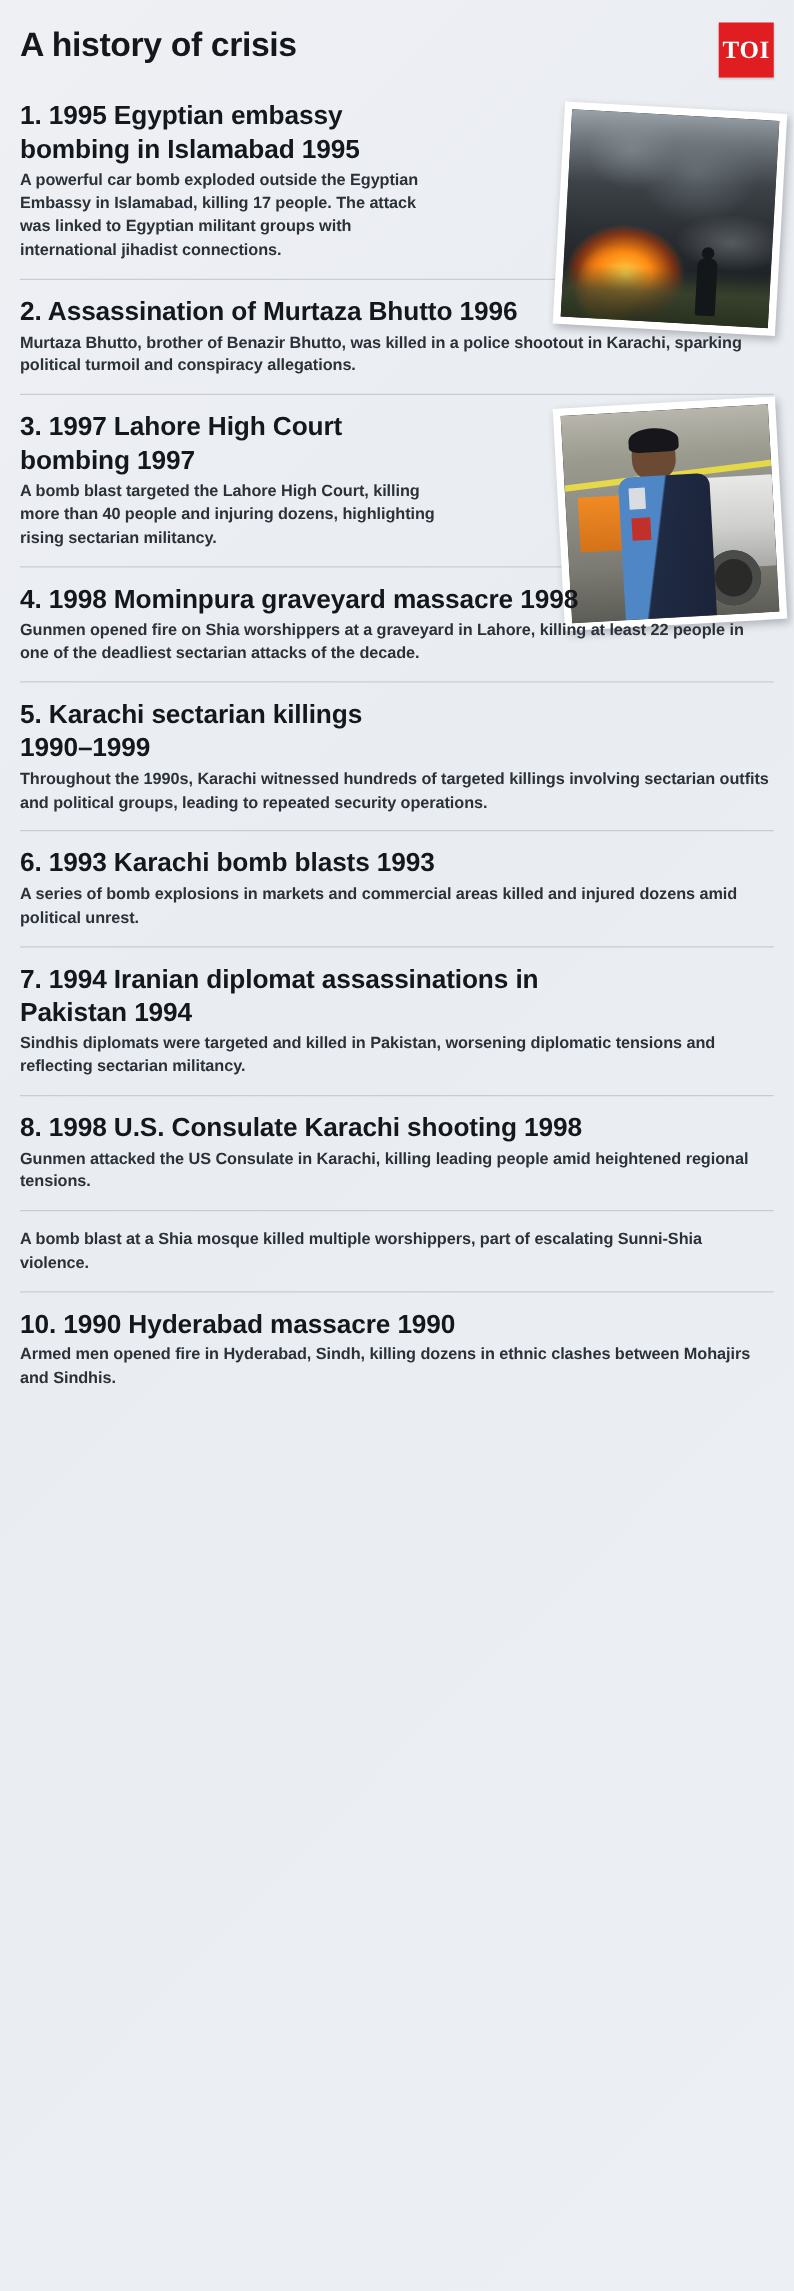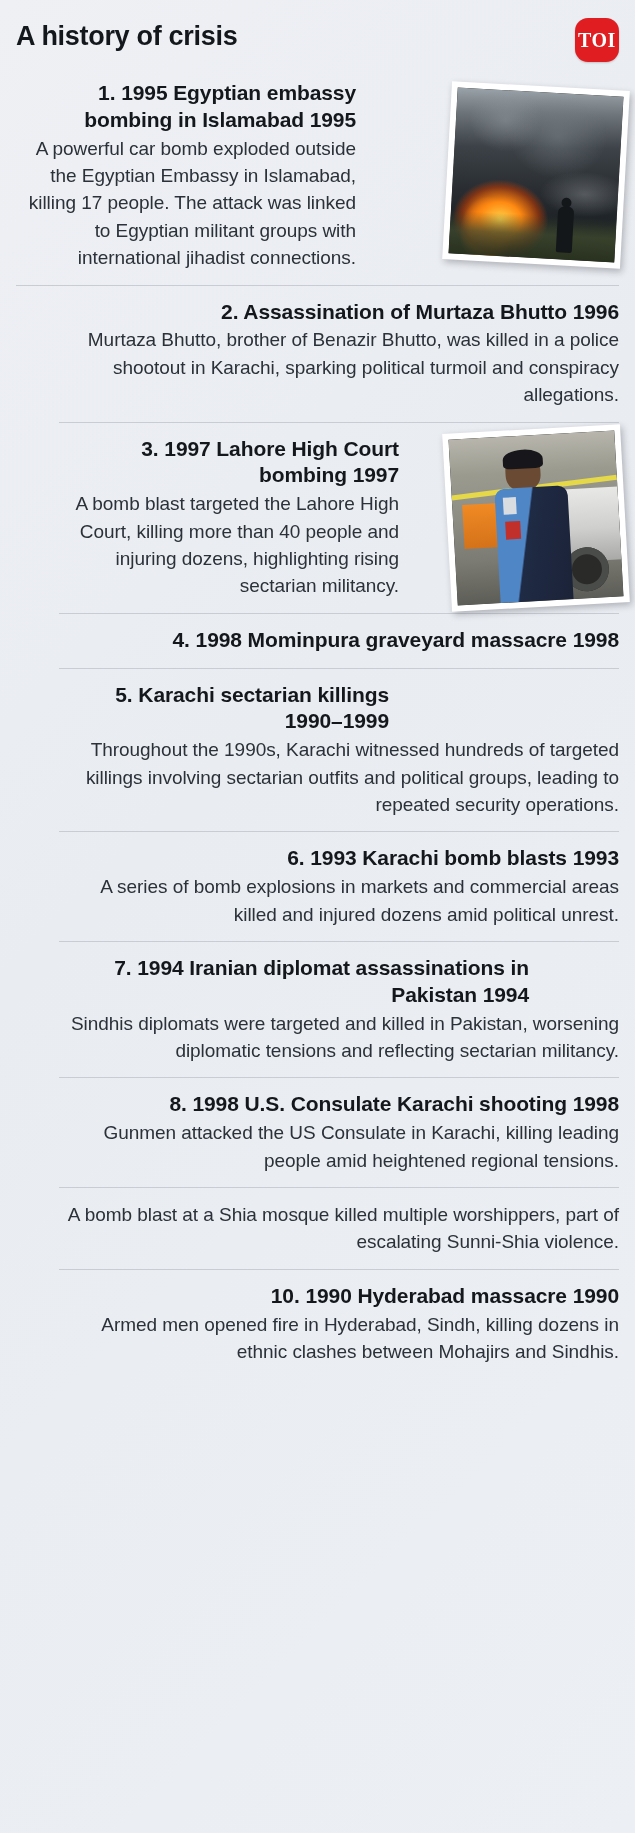--- a/index.html
+++ b/index.html
@@ -15,21 +15,20 @@
     -webkit-font-smoothing: antialiased;
   }
   .page {
     position: relative;
     width: 635px;
     min-height: 1833px;
     background: linear-gradient(135deg, #eef0f4 0%, #e9ecf1 40%, #eceff4 100%);
     box-sizing: border-box;
     padding: 18px 16px 24px 16px;
     overflow: hidden;
-    text-align: right;
   }
   
   .header {
     position: relative;
     display: flex;
     align-items: flex-start;
     justify-content: space-between;
     margin: 0 0 16px 0;
     min-height: 46px;
   }
@@ -37,21 +36,21 @@
     font-size: 27px;
     font-weight: 700;
     letter-spacing: -0.3px;
     line-height: 1.1;
     margin: 4px 0 0 0;
     color: #14181d;
   }
   .toi-logo {
     width: 44px;
     height: 44px;
-    border-radius: 13px;
+    border-radius: 0;
     background: #e01e21;
     display: flex;
     align-items: center;
     justify-content: center;
     flex: 0 0 auto;
     margin-top: 0px;
     box-shadow: 0 1px 2px rgba(0,0,0,0.18);
   }
   .toi-logo span {
     font-family: "Liberation Serif", serif;
@@ -63,32 +62,32 @@
   }
   
   .items { position: relative; }
   .item {
     position: relative;
     padding: 0 0 13px 0;
     margin: 0 0 0 0;
     border-bottom: 1px solid #c9cdd3;
   }
   .item:last-child { border-bottom: none; }
-  .item + .item { padding-top: 13px; margin-left: 43px; }
+  .item + .item { padding-top: 13px; }
   .item-head {
     font-size: 21px;
     font-weight: 700;
     line-height: 1.28;
     margin: 0 0 1px 0;
     color: #14181d;
     letter-spacing: -0.1px;
   }
   .item-body {
-    font-size: 19px;
-    font-weight: 400;
+    font-size: 13px;
+    font-weight: 700;
     line-height: 1.44;
     color: #2b3138;
     margin: 0;
     letter-spacing: -0.05px;
   }
   .item.has-photo .item-head,
   .item.has-photo .item-body {
     padding-right: 0;
   }
   .item.has-photo .text-col { width: 340px; }
@@ -295,20 +294,21 @@
       </div>
       <div class="text-col">
         <div class="item-head">3. 1997 Lahore High Court bombing 1997</div>
         <div class="item-body">A bomb blast targeted the Lahore High Court, killing more than 40 people and injuring dozens, highlighting rising sectarian militancy.</div>
       </div>
     </div>
 
     <div class="item">
       <div class="text-col">
         <div class="item-head">4. 1998 Mominpura graveyard massacre 1998</div>
+        <div class="item-body">Gunmen opened fire on Shia worshippers at a graveyard in Lahore, killing at least 22 people in one of the deadliest sectarian attacks of the decade.</div>
       </div>
     </div>
 
     <div class="item">
       <div class="text-col" style="width:330px">
         <div class="item-head">5. Karachi sectarian killings 1990–1999</div>
       </div>
       <div class="item-body">Throughout the 1990s, Karachi witnessed hundreds of targeted killings involving sectarian outfits and political groups, leading to repeated security operations.</div>
     </div>
 

